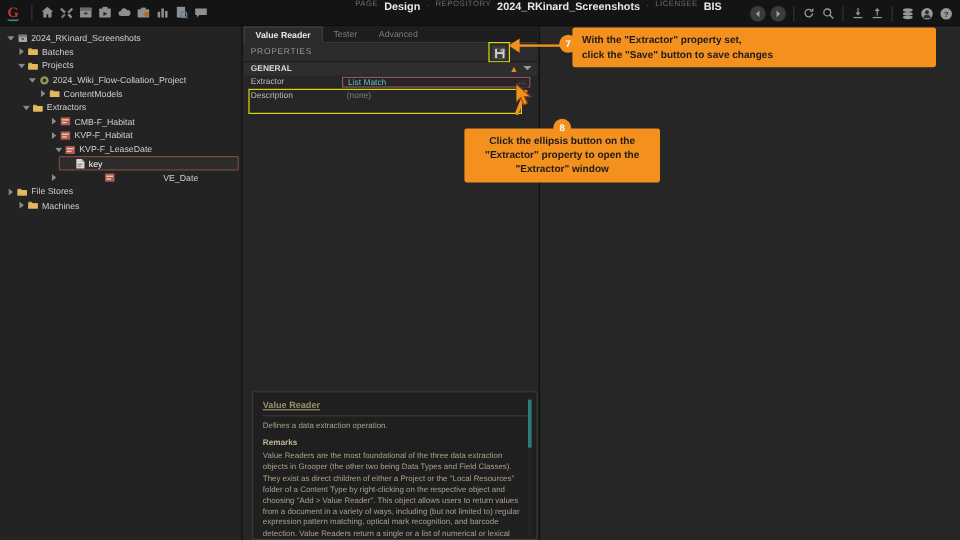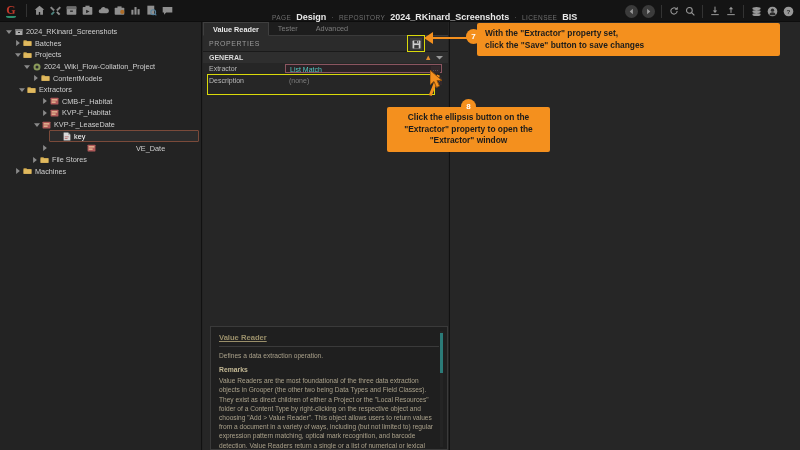--- a/index.html
+++ b/index.html
@@ -18,21 +18,21 @@
     border-bottom:1px solid #0d0d0d;
   }
   .logo { width:22px; height:22px; display:flex; align-items:center; justify-content:center;
           font-size:12px; font-weight:bold; color:#c0392b; font-family:"Liberation Serif",serif; position:relative;}
   .logo .underline{position:absolute;bottom:4px;left:6px;width:10px;height:3px;
       border-bottom:2px solid #2f8f6f;border-radius:0 0 50% 50%;}
   .tb-sep { width:1px; height:13px; background:#333; margin:0 4px; }
   .tb-icon { width:16px; height:22px; display:flex; align-items:center; justify-content:center;
              opacity:.75; }
   .tb-icon svg { display:block; }
-  .crumbs { position:absolute; left:272px; top:0; height:34px; display:flex; align-items:center;
+  .crumbs { position:absolute; left:296px; top:0; height:34px; display:flex; 
             gap:5px; font-size:8px; }
   .crumb-lbl { color:#6e6e6e; font-size:6.5px; letter-spacing:.4px; }
   .crumb-val { color:#e8e8e8; font-size:9px; font-weight:bold; }
   .crumb-dot { color:#555; font-size:8px; }
   .tb-right { position:absolute; right:4px; top:0; height:22px; display:flex; align-items:center; }
   .circ { width:13px; height:13px; border-radius:50%; background:#3b3b3b; display:flex;
           align-items:center; justify-content:center; margin:0 2px; }
   .circ svg { display:block; }
 
   
@@ -364,21 +364,21 @@
           </span>
           <span class="ticon">
             <svg width="9" height="8" viewBox="0 0 16 14">
               <rect x="1" y="1" width="14" height="12" rx="1" fill="#b05a5a"></rect>
               <rect x="3" y="4" width="10" height="2" fill="#f0d0a0"></rect>
               <rect x="3" y="8" width="7" height="2" fill="#f0d0a0"></rect>
             </svg>
           </span>
           <span class="tlabel">KVP-F_Habitat</span>
         </div>
-        <div class="tnode" style="padding-left: 32px;">
+        <div class="tnode" style="padding-left: 44px;">
           <span class="tw">
             <svg width="6" height="4" viewBox="0 0 8 5">
               <polygon points="0,0 8,0 4,5" fill="#8a8a8a"></polygon>
             </svg>
           </span>
           <span class="ticon">
             <svg width="9" height="8" viewBox="0 0 16 14">
               <rect x="1" y="1" width="14" height="12" rx="1" fill="#b05a5a"></rect>
               <rect x="3" y="4" width="10" height="2" fill="#f0d0a0"></rect>
               <rect x="3" y="8" width="7" height="2" fill="#f0d0a0"></rect>
@@ -406,21 +406,21 @@
           </span>
           <span class="ticon">
             <svg width="9" height="8" viewBox="0 0 16 14">
               <rect x="1" y="1" width="14" height="12" rx="1" fill="#b05a5a"></rect>
               <rect x="3" y="4" width="10" height="2" fill="#f0d0a0"></rect>
               <rect x="3" y="8" width="7" height="2" fill="#f0d0a0"></rect>
             </svg>
           </span>
           <span class="tlabel">VE_Date</span>
         </div>
-        <div class="tnode" style="padding-left: 30px;">
+        <div class="tnode" style="padding-left: 4px;">
           <span class="tw">
             <svg width="4" height="6" viewBox="0 0 5 8">
               <polygon points="0,0 5,4 0,8" fill="#8a8a8a"></polygon>
             </svg>
           </span>
           <span class="ticon">
             <svg width="9" height="8" viewBox="0 0 16 14">
               <path fill="#c8a24a" d="M1 2h5l1.5 2H15v8H1z"></path>
               <path fill="#e0b95e" d="M1 4h14v8H1z"></path>
             </svg>

